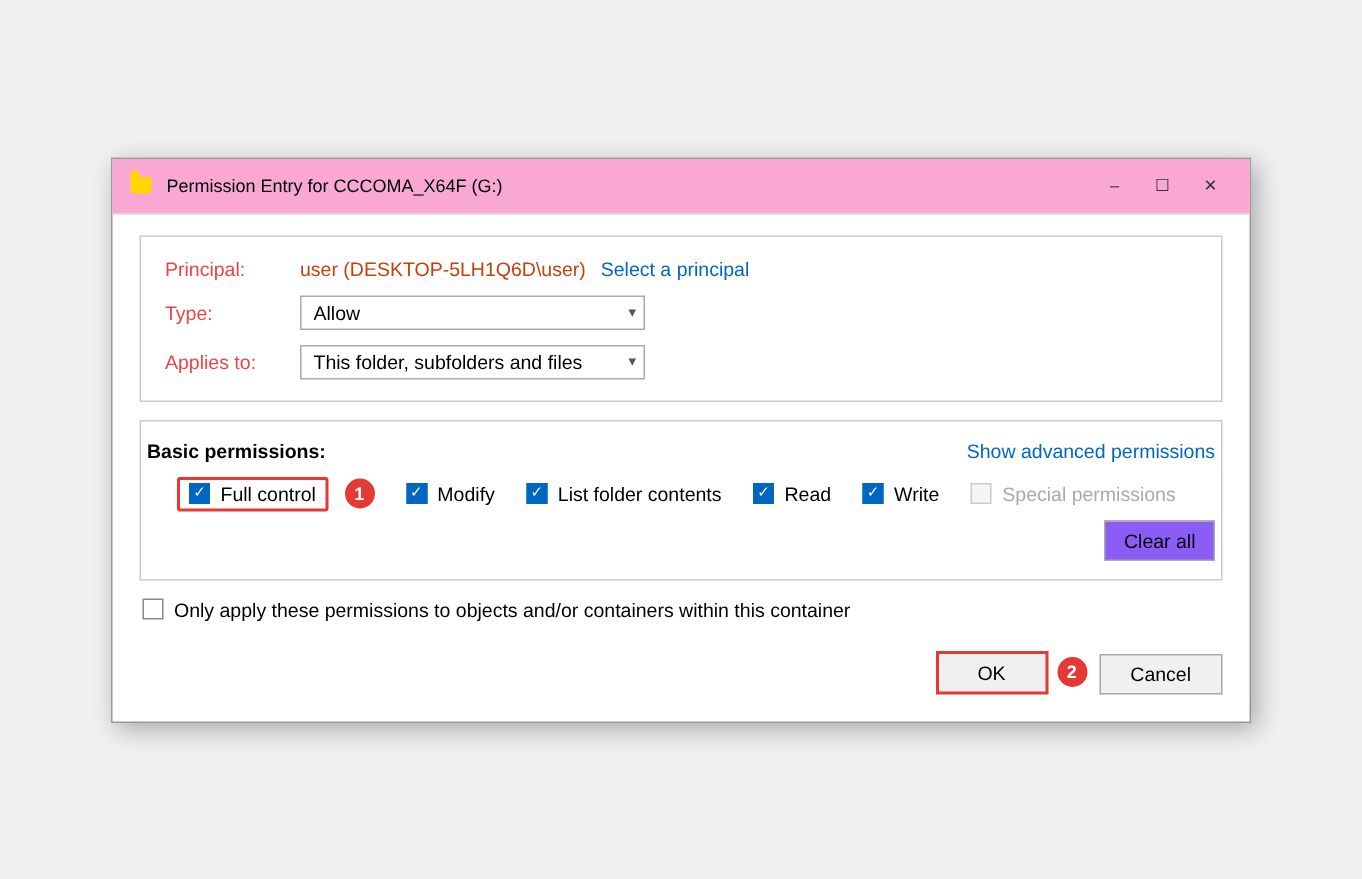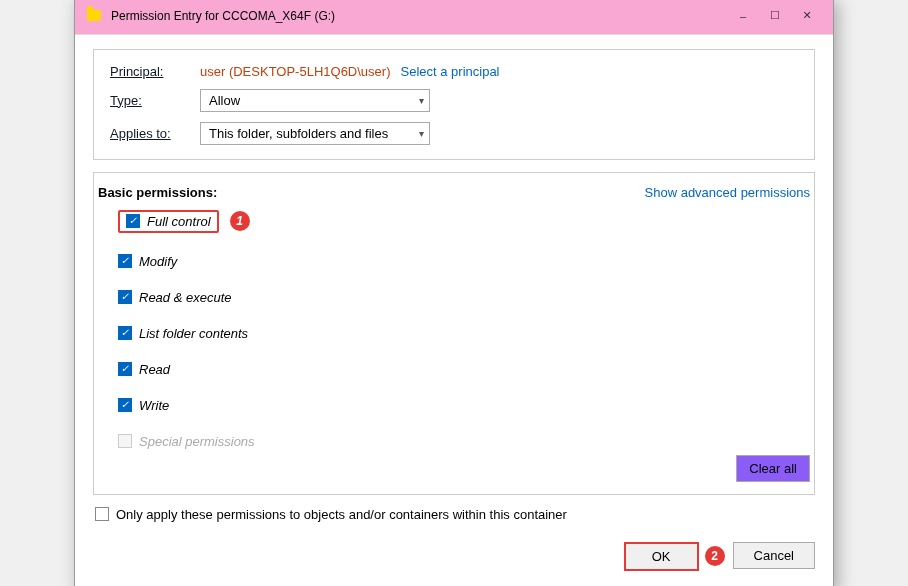--- a/index.html
+++ b/index.html
@@ -77,22 +77,21 @@
       gap: 10px;
     }
     .field-row {
       display: flex;
       align-items: center;
       gap: 0;
     }
     .field-label {
       width: 90px;
       font-weight: 400;
-      color: #0f172a;
-      text-decoration: underline;
+      color: #ef4444;
     }
     .field-value {
       color: #c2410c;
     }
     .select-principal-link {
       color: #0067c0;
       cursor: pointer;
       text-decoration: none;
       margin-left: 10px;
     }
@@ -139,24 +138,22 @@
       color: #000;
     }
     .advanced-link {
       color: #0067c0;
       cursor: pointer;
       text-decoration: none;
     }
 
     .perm-list {
       display: flex;
-      flex-direction: column;
       gap: 21px;
       padding-left: 20px;
-      font-style: italic;
     }
     .perm-item {
       display: flex;
       align-items: center;
       gap: 7px;
     }
     .checkbox {
       width: 14px;
       height: 14px;
       border: 1px solid #888;
@@ -215,21 +212,21 @@
       align-items: flex-start;
       gap: 7px;
       margin-bottom: 14px;
       padding: 0 2px;
     }
 
     
     .footer {
       display: flex;
       justify-content: flex-end;
-      align-items: flex-start;
+      align-items: flex-end;
       gap: 8px;
       padding: 6px 0 4px 0;
     }
     .dialog-btn {
       padding: 5px 20px;
       font-size: 13px;
       font-family: inherit;
       border: 1px solid #aaa;
       background: #f0f0f0;
       cursor: pointer;
@@ -362,24 +359,20 @@
             <span class="perm-label">Full control</span>
           </div>
           <span class="badge-1">1</span>
         </div>
 
         <div class="perm-item">
           <div class="checkbox checked"></div>
           <span class="perm-label">Modify</span>
         </div>
 
-        <div class="perm-item">
-          <div class="checkbox checked"></div>
-          <span class="perm-label">Read &amp; execute</span>
-        </div>
 
         <div class="perm-item">
           <div class="checkbox checked"></div>
           <span class="perm-label">List folder contents</span>
         </div>
 
         <div class="perm-item">
           <div class="checkbox checked"></div>
           <span class="perm-label">Read</span>
         </div>

